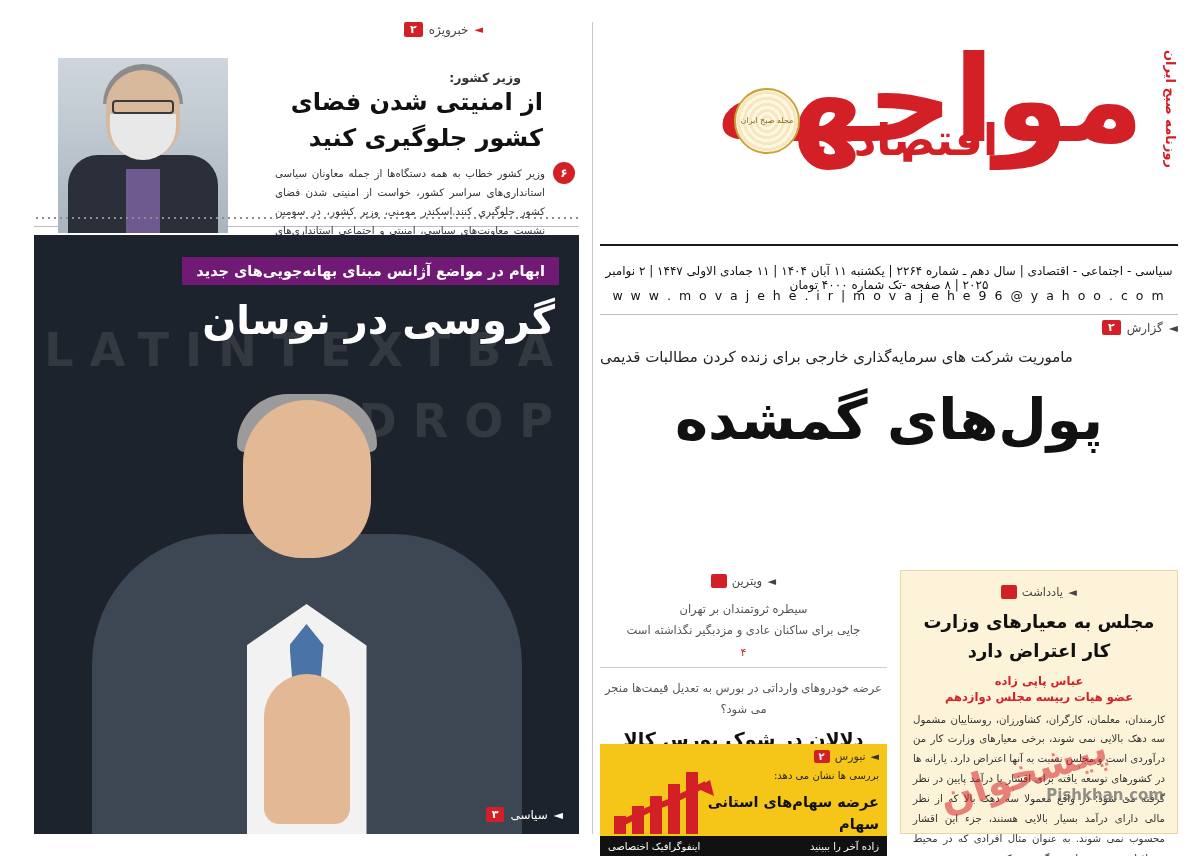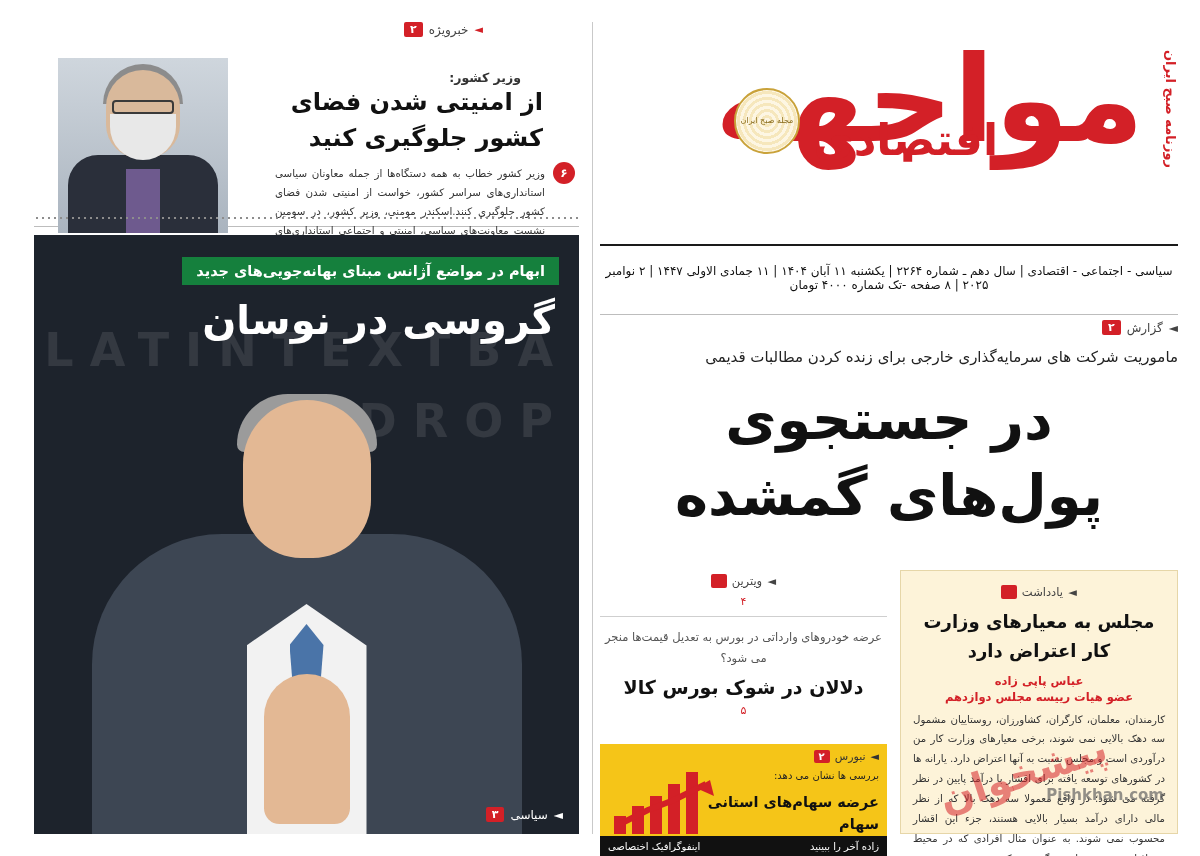--- a/index.html
+++ b/index.html
@@ -137,21 +137,21 @@
     color: rgba(255,255,255,.10);
     font-size: 46px; font-weight: bold;
     letter-spacing: 16px;
     line-height: 1.55;
     padding: 80px 10px 0 10px;
     word-break: break-all;
     pointer-events: none;
   }
   .tl-main .banner {
     position: absolute; top: 22px; right: 20px;
-    background: #15803d; color: #fff;
+    background: #701a75; color: #fff;
     font-size: 14.5px; font-weight: bold;
     padding: 6px 14px;
   }
   .tl-main .maintitle {
     position: absolute; top: 62px; right: 24px; left: 24px;
     font-size: 40px; font-weight: bold; color: #fff;
     text-align: right;
   }
   .tl-main .person {
     position: absolute; bottom: 0; left: 50%;
@@ -253,21 +253,21 @@
     position: absolute; top: 0; right: 0;
     display: flex; align-items: center; gap: 6px;
     font-size: 12px; color: #444;
   }
   .lead .kicker2 .tag {
     background: #d32027; color: #fff; font-weight: bold;
     font-size: 11px; padding: 1px 6px; border-radius: 2px;
   }
   .lead .over {
     position: absolute; top: 28px; right: 0; left: 0;
-    text-align: right; font-size: 15px; color: #222;
+    text-align: left; font-size: 15px; color: #222;
   }
   .lead .title {
     position: absolute; top: 62px; right: 0; left: 0;
     text-align: center;
     font-size: 56px; font-weight: bold; color: #111;
     line-height: 1.35;
   }
 
   
   .br-left {
@@ -434,44 +434,48 @@
   <div class="right-col">
 
     <div class="masthead">
       <div class="mast-label">روزنامه صبح ایران</div>
       <div class="logo-text">مواجهه</div>
       <div class="logo-sub">اقتصادی</div>
       <div class="seal">مجله صبح ایران</div>
       <div class="mast-rule"></div>
     </div>
     <div class="mast-info">سیاسی - اجتماعی - اقتصادی | سال دهم ـ شماره ۲۲۶۴ | یکشنبه ۱۱ آبان ۱۴۰۴ | ۱۱ جمادی الاولی ۱۴۴۷ | ۲ نوامبر ۲۰۲۵ | ۸ صفحه -تک شماره ۴۰۰۰ تومان</div>
+    <div class="mast-url">w w w . m o v a j e h e . i r  |  m o v a j e h e 9 6 @ y a h o o . c o m</div>
     <div class="mast-rule2"></div>
 
     <div class="lead">
       <div class="kicker2">
         <span>◄</span>
         <span>گزارش</span>
         <span class="tag">۲</span>
       </div>
       <div class="over">ماموریت شرکت های سرمایه‌گذاری خارجی برای زنده کردن مطالبات قدیمی</div>
       <div class="title">
-        <div>در جستجوی</div>
         <div>پول‌های گمشده</div>
       </div>
     </div>
 
     <div class="br-left">
       <div class="tagline">
         <span class="sec-tag">
           <span>◄</span>
           <span>ویترین</span>
           <span class="t">&nbsp;</span>
         </span>
       </div>
 
+      <div class="news-sub">
+        <div>سیطره ثروتمندان بر تهران</div>
+        <div>جایی برای ساکنان عادی و مزدبگیر نگذاشته است</div>
+      </div>
       <div class="pagenum">۴</div>
 
       <div class="hsep"></div>
 
       <div class="news-sub">عرضه خودروهای وارداتی در بورس به تعدیل قیمت‌ها منجر می شود؟</div>
       <div class="news-title">دلالان در شوک بورس کالا</div>
       <div class="pagenum">۵</div>
     </div>
 
     <div class="br-right">

